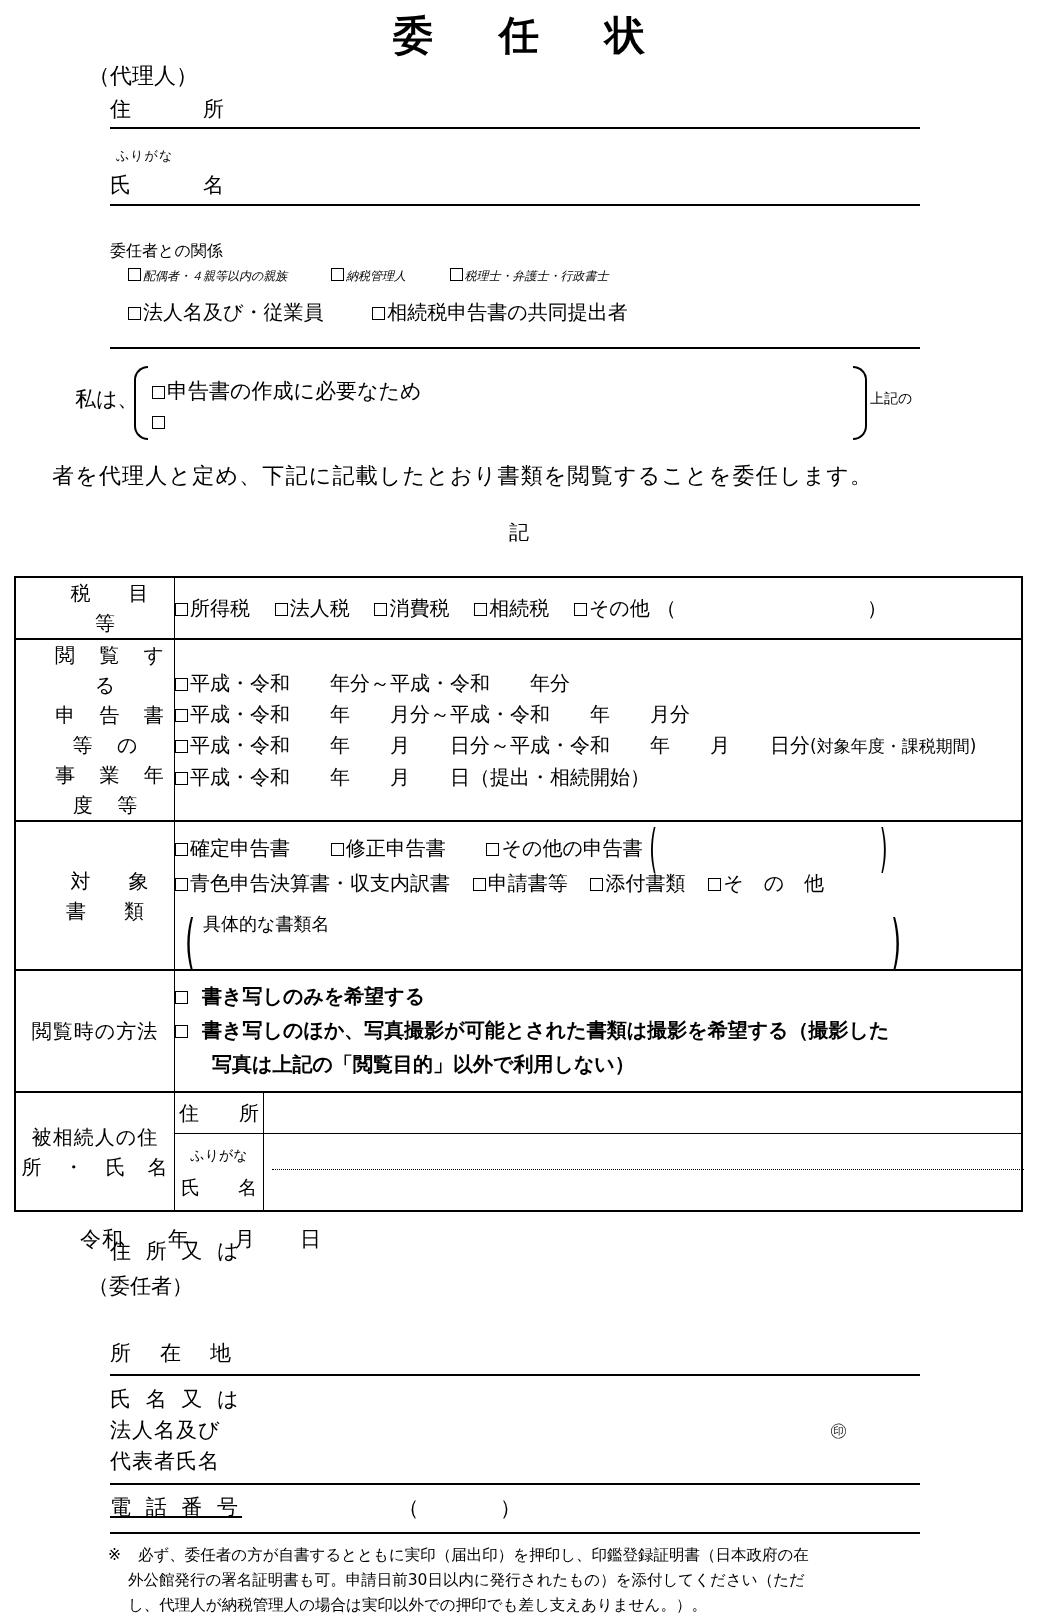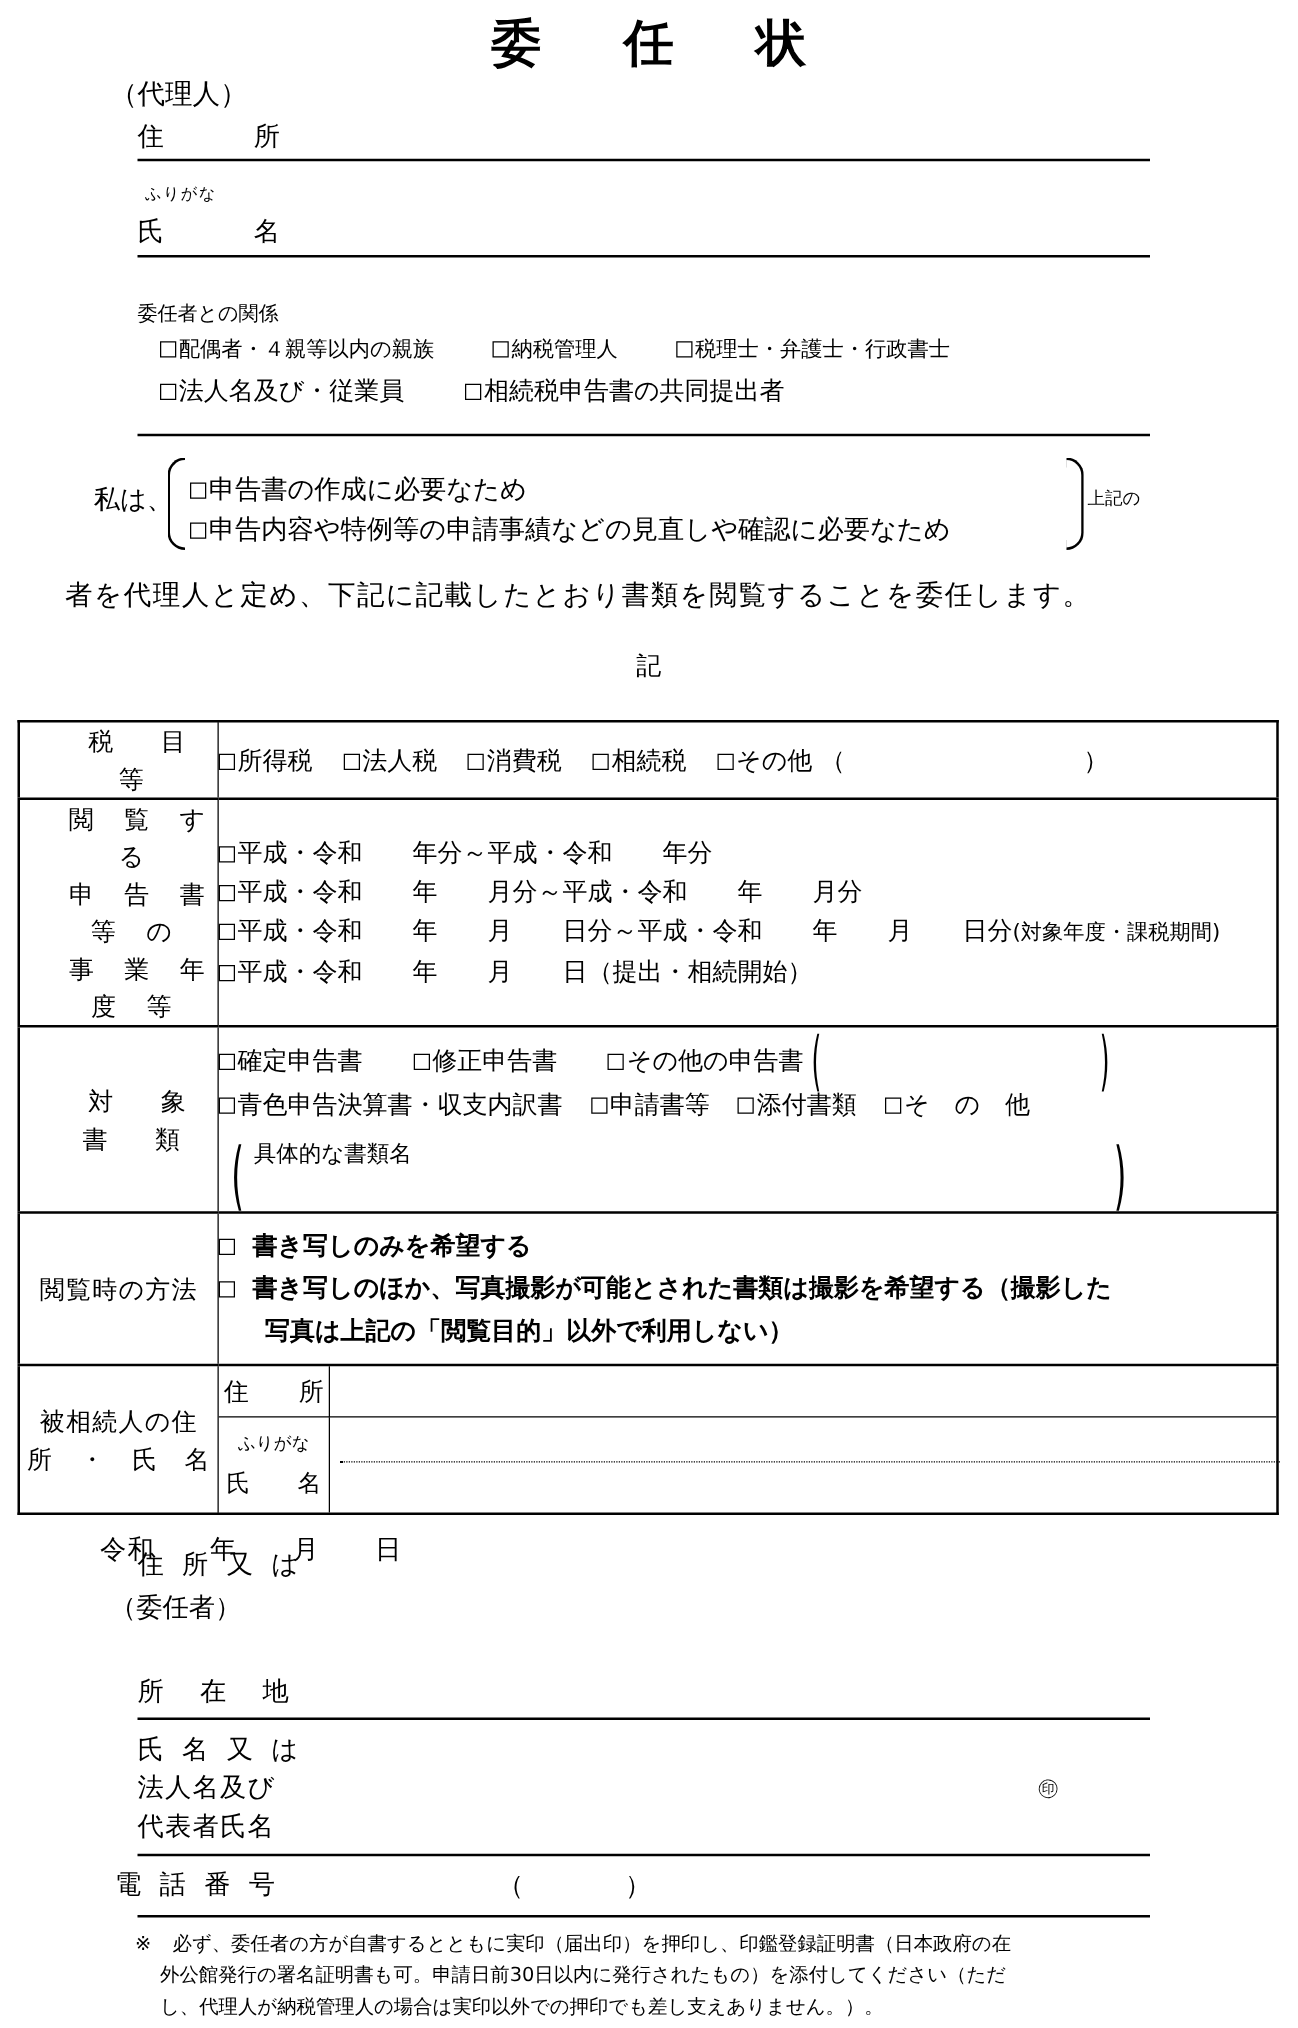--- a/index.html
+++ b/index.html
@@ -90,21 +90,21 @@
 
 <div class="abs lbl" style="top:96px;left:110px;">住　　所</div>
 <div class="abs rule" style="top:127px;left:110px;width:810px;"></div>
 
 <div class="abs furigana" style="top:148px;left:116px;">ふりがな</div>
 <div class="abs lbl" style="top:172px;left:110px;">氏　　名</div>
 <div class="abs rule" style="top:204px;left:110px;width:810px;"></div>
 
 <div class="abs lbl-narrow" style="top:238px;left:110px;font-size:16px;">委任者との関係</div>
 
-<div class="abs" style="top:268px;left:128px;font-size:17px;white-space:nowrap;">
+<div class="abs" style="top:268px;left:128px;font-size:12px;white-space:nowrap;font-style:italic;">
   <span><span class="cb"></span><span>配偶者・４親等以内の親族</span></span>
   <span style="display:inline-block;width:36px;"></span>
   <span><span class="cb"></span><span>納税管理人</span></span>
   <span style="display:inline-block;width:36px;"></span>
   <span><span class="cb"></span><span>税理士・弁護士・行政書士</span></span>
 </div>
 
 <div class="abs" style="top:299px;left:128px;font-size:20px;white-space:nowrap;">
   <span><span class="cb"></span><span>法人名及び・従業員</span></span>
   <span style="display:inline-block;width:36px;"></span>
@@ -118,21 +118,21 @@
 <div class="abs" style="top:366px;left:134px;width:12px;height:70px;
      border:2px solid #000;border-right:none;border-radius:14px 0 0 14px;"></div>
 <div class="abs" style="top:366px;left:1048px;"></div>
 <div class="abs" style="top:366px;left:853px;width:12px;height:70px;
      border:2px solid #000;border-left:none;border-radius:0 14px 14px 0;"></div>
 
 <div class="abs" style="top:377px;left:152px;font-size:21px;white-space:nowrap;">
   <span class="cb"></span><span>申告書の作成に必要なため</span>
 </div>
 <div class="abs" style="top:409px;left:152px;font-size:21px;white-space:nowrap;">
-  <span class="cb"></span><span>申告内容や特例等の申請事績などの見直しや確認に必要なため</span>
+  <span class="cb"></span>
 </div>
 
 <div class="abs" style="top:390px;left:870px;font-size:14px;">上記の</div>
 <div class="abs" style="top:461px;left:52px;font-size:22px;letter-spacing:1.2px;">者を代理人と定め、下記に記載したとおり書類を閲覧することを委任します。</div>
 <div class="abs" style="top:519px;left:0;width:1038px;text-align:center;font-size:20px;">記</div>
 
 <table class="tbl">
 
   <tbody>
       <tr>
@@ -264,21 +264,21 @@
 <div class="abs lbl-narrow" style="top:1238px;left:110px;letter-spacing:4px;">住 所 又 は</div>
 <div class="abs lbl-narrow" style="top:1340px;left:110px;letter-spacing:4px;">所　在　地</div>
 <div class="abs rule" style="top:1374px;left:110px;width:810px;"></div>
 
 <div class="abs lbl-narrow" style="top:1386px;left:110px;letter-spacing:4px;">氏 名 又 は</div>
 <div class="abs lbl-narrow" style="top:1417px;left:110px;letter-spacing:1px;">法人名及び</div>
 <div class="abs lbl-narrow" style="top:1448px;left:110px;letter-spacing:1px;text-align:right;">代表者氏名</div>
 <div class="abs seal" style="top:1419px;left:830px;">㊞</div>
 <div class="abs rule" style="top:1483px;left:110px;width:810px;"></div>
 
-<div class="abs lbl-narrow" style="top:1494px;left:92px;letter-spacing:4px;">電 話 番 号</div>
+<div class="abs lbl-narrow" style="top:1494px;left:110px;letter-spacing:4px;text-decoration:underline;">電 話 番 号</div>
 <div class="abs" style="top:1494px;left:398px;font-size:21px;">（</div>
 <div class="abs" style="top:1494px;left:398px;width:120px;height:28px;"></div>
 <div class="abs" style="top:1494px;left:500px;font-size:21px;">）</div>
 <div class="abs rule" style="top:1532px;left:110px;width:810px;"></div>
 
 <div class="abs foot-note" style="top:1543px;left:108px;">※</div>
 <div class="abs foot-note" style="top:1543px;left:138px;">必ず、委任者の方が自書するとともに実印（届出印）を押印し、印鑑登録証明書（日本政府の在</div>
 <div class="abs foot-note" style="top:1568px;left:128px;">外公館発行の署名証明書も可。申請日前30日以内に発行されたもの）を添付してください（ただ</div>
 <div class="abs foot-note" style="top:1593px;left:128px;">し、代理人が納税管理人の場合は実印以外での押印でも差し支えありません。）。</div>
 

